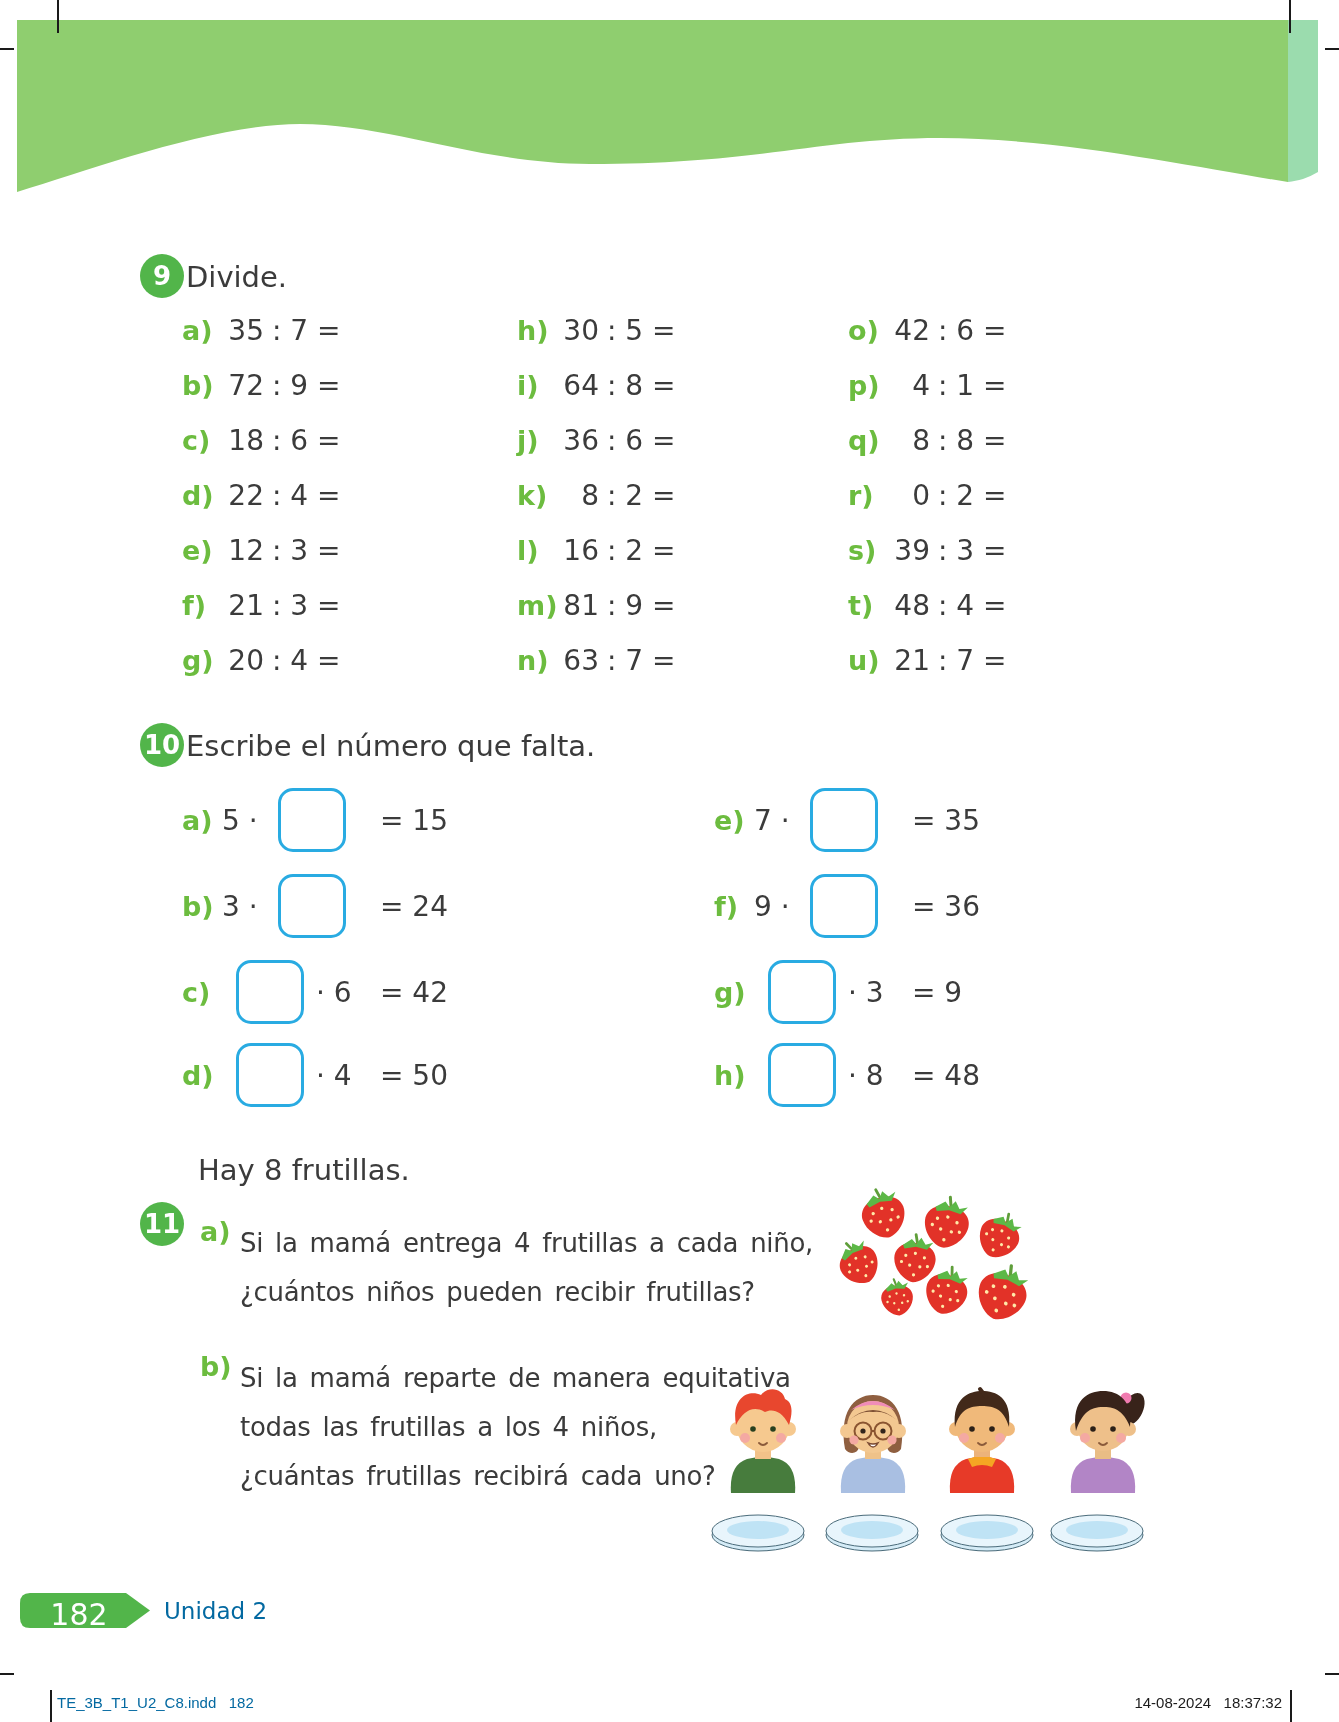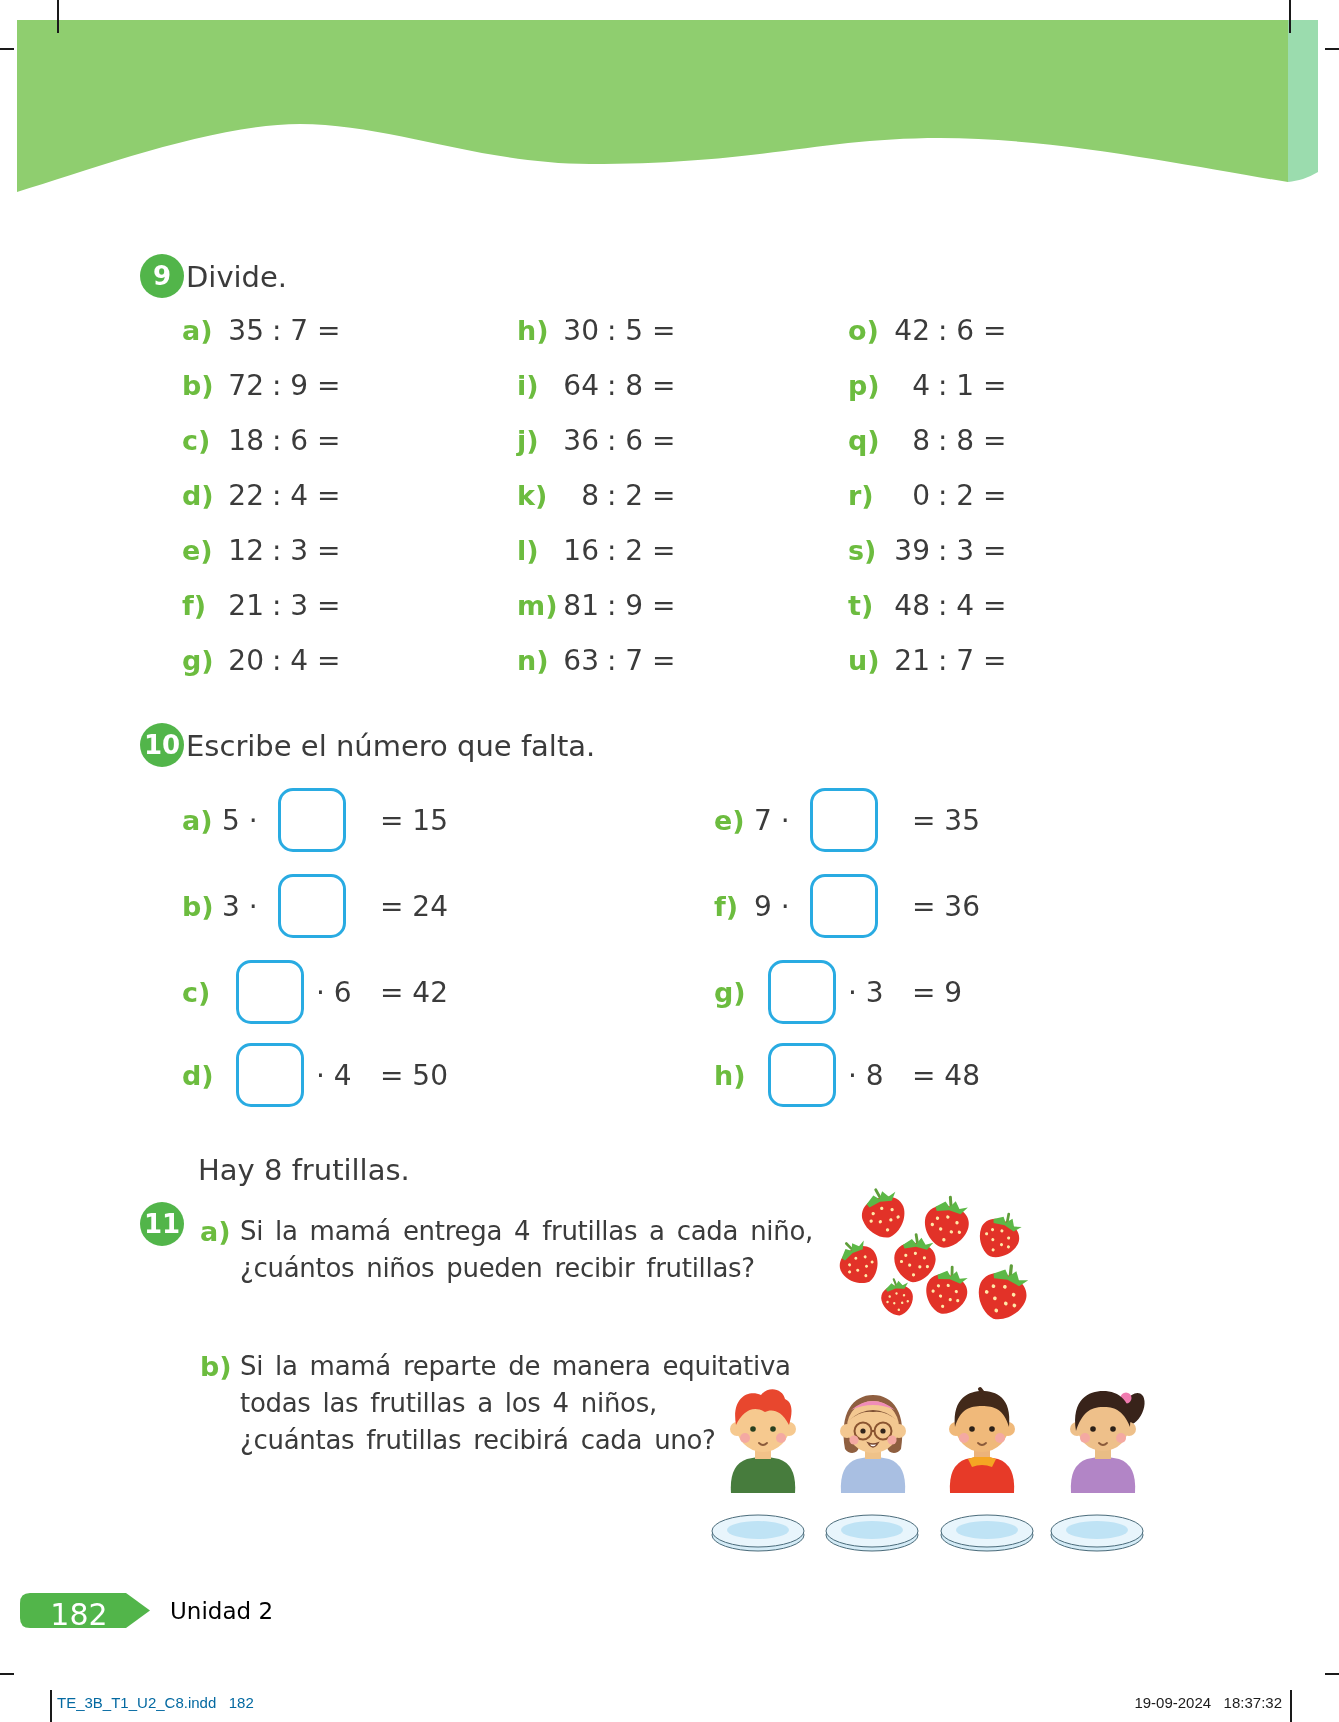--- a/index.html
+++ b/index.html
@@ -34,27 +34,27 @@
   .zone{width:158px;display:inline-flex;align-items:center;flex:none;}
   .pre{width:56px;white-space:pre;}
   .abox{width:62px;height:58px;border:3px solid #29abe2;border-radius:15px;background:#fff;flex:none;}
   .abox.shift{margin-left:14px;}
   .post{margin-left:12px;white-space:pre;}
   .res{white-space:pre;}
   
   .part{position:absolute;left:200px;display:flex;align-items:flex-start;}
   #part0{top:1213px}
   #part1{top:1348px}
-  .qline{font-size:26px;line-height:37px;letter-spacing:-0.3px;word-spacing:4px;white-space:pre;}
+  .qline{font-size:26px;line-height:37px;letter-spacing:-0.3px;word-spacing:4px;white-space:pre;margin-top:12px;}
   .straw{position:absolute;left:815px;top:1180px;}
   .kids{position:absolute;left:700px;top:1385px;}
   
   .pagetab{position:absolute;left:20px;top:1593px;width:130px;height:35px;}
   .pagenum{position:absolute;left:50px;top:1597px;width:58px;text-align:center;color:#fff;font-size:30px;}
-  .unit{position:absolute;left:170px;top:1598px;font-size:23px;color:#000000;}
+  .unit{position:absolute;left:164px;top:1598px;font-size:23px;color:#0369a1;}
   .printline{position:absolute;left:57px;top:1694px;font-size:15px;color:#0369a1;
              font-family:"Liberation Sans",sans-serif;white-space:pre;}
   .printdate{position:absolute;right:57px;top:1694px;font-size:15px;color:#1c1c1c;
              font-family:"Liberation Sans",sans-serif;white-space:pre;}
 </style>
 </head>
 <body>
 
 <div class="page">
 
@@ -395,14 +395,14 @@
       <path d="M-4 58 Q0 62 4 58" stroke="#8a5a3a" stroke-width="1.8" fill="none" stroke-linecap="round"></path>
     </g>
   </svg>
 
   <svg class="pagetab" viewBox="0 0 130 35">
     <path d="M10,0 H106 L130,17.5 L106,35 H10 Q0,35 0,25 V10 Q0,0 10,0 Z" fill="#52b54a"></path>
   </svg>
   <div class="pagenum">182</div>
   <div class="unit">Unidad 2</div>
   <div class="printline">TE_3B_T1_U2_C8.indd   182</div>
-  <div class="printdate">19-09-2024   18:37:32</div>
+  <div class="printdate">14-08-2024   18:37:32</div>
 </div>
 
 </body></html>

